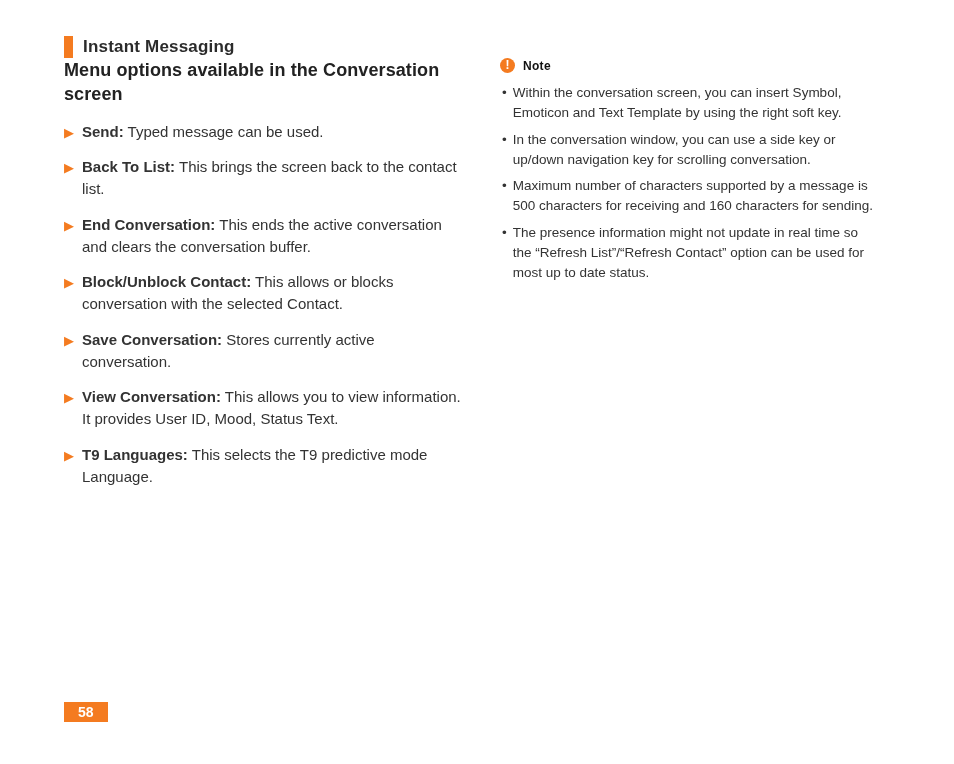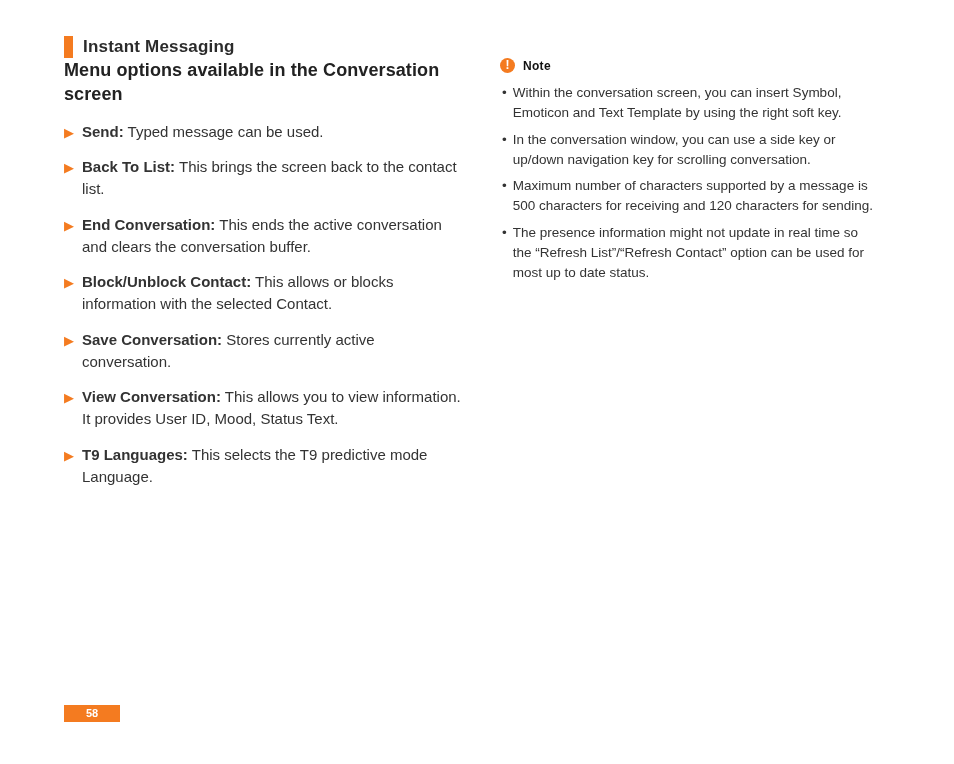--- a/index.html
+++ b/index.html
@@ -100,23 +100,23 @@
   .bullet {
     margin: 0 6px 0 2px;
     flex-shrink: 0;
   }
   .page-number {
     position: absolute;
     left: 64px;
     bottom: 42px;
     background: #f47b20;
     color: #fff;
-    font-size: 11px;
+    font-size: 14px;
     font-weight: 700;
-    padding: 3px 22px;
+    padding: 3px 14px;
     line-height: 1;
   }
 </style>
 </head>
 <body>
 
 <div class="page">
 
   <div class="header">
     <div class="header-bar"></div>
@@ -135,21 +135,21 @@
         <li class="menu-item">
           <span class="arrow">▶</span>
           <span class="menu-text"><span class="term">Back To List:</span><span> This brings the screen back to the contact list.</span></span>
         </li>
         <li class="menu-item">
           <span class="arrow">▶</span>
           <span class="menu-text"><span class="term">End Conversation:</span><span> This ends the active conversation and clears the conversation buffer.</span></span>
         </li>
         <li class="menu-item">
           <span class="arrow">▶</span>
-          <span class="menu-text"><span class="term">Block/Unblock Contact:</span><span> This allows or blocks information with the selected Contact.</span></span>
+          <span class="menu-text"><span class="term">Block/Unblock Contact:</span><span> This allows or blocks conversation with the selected Contact.</span></span>
         </li>
         <li class="menu-item">
           <span class="arrow">▶</span>
           <span class="menu-text"><span class="term">Save Conversation:</span><span> Stores currently active conversation.</span></span>
         </li>
         <li class="menu-item">
           <span class="arrow">▶</span>
           <span class="menu-text"><span class="term">View Conversation:</span><span> This allows you to view information. It provides User ID, Mood, Status Text.</span></span>
         </li>
         <li class="menu-item">
@@ -168,21 +168,21 @@
         <li class="note-item">
           <span class="bullet">•</span>
           <span>Within the conversation screen, you can insert Symbol, Emoticon and Text Template by using the right soft key.</span>
         </li>
         <li class="note-item">
           <span class="bullet">•</span>
           <span>In the conversation window, you can use a side key or up/down navigation key for scrolling conversation.</span>
         </li>
         <li class="note-item">
           <span class="bullet">•</span>
-          <span>Maximum number of characters supported by a message is 500 characters for receiving and 120 characters for sending.</span>
+          <span>Maximum number of characters supported by a message is 500 characters for receiving and 160 characters for sending.</span>
         </li>
         <li class="note-item">
           <span class="bullet">•</span>
           <span>The presence information might not update in real time so the “Refresh List”/“Refresh Contact” option can be used for most up to date status.</span>
         </li>
       </ul>
     </div>
 
   </div>
 

